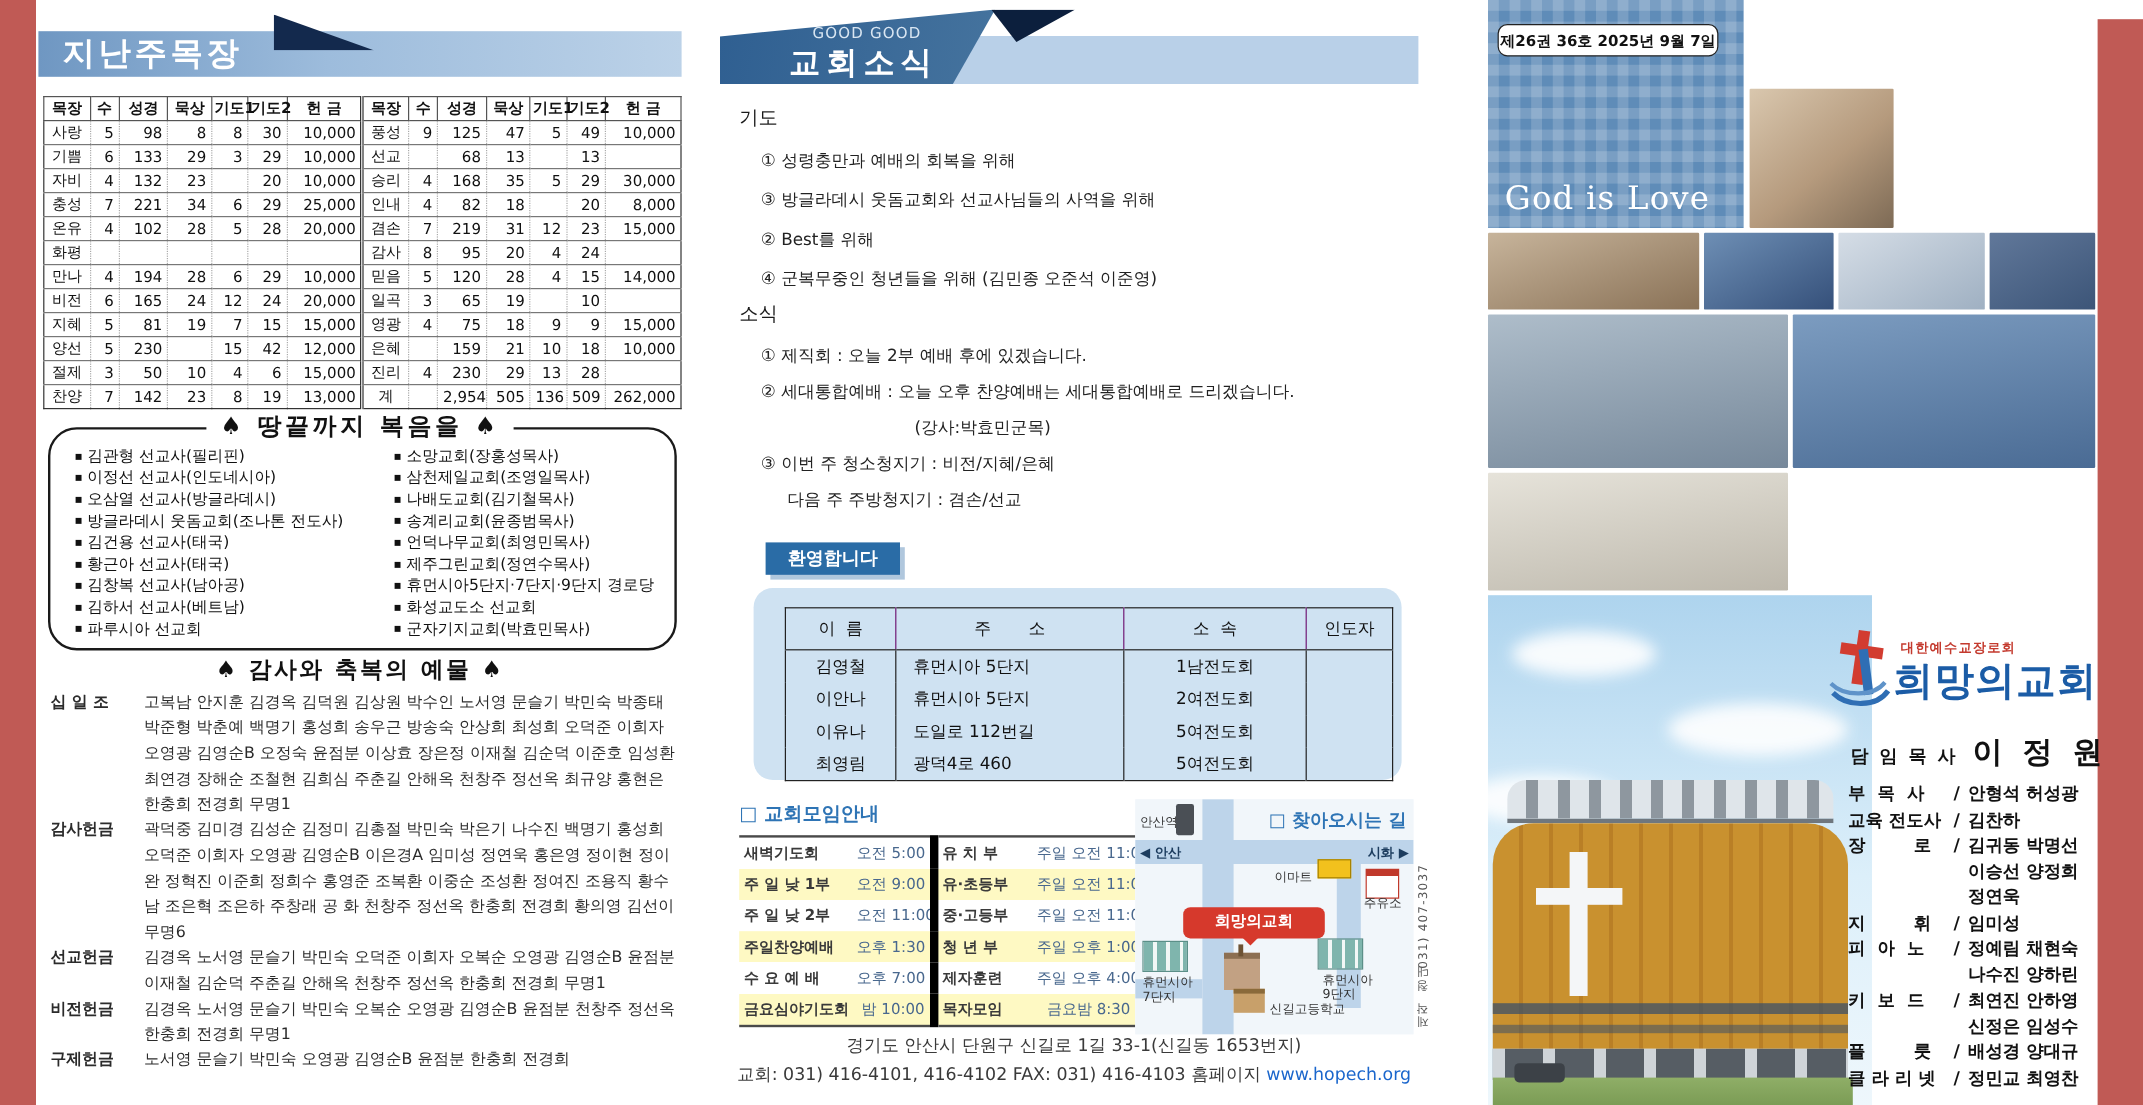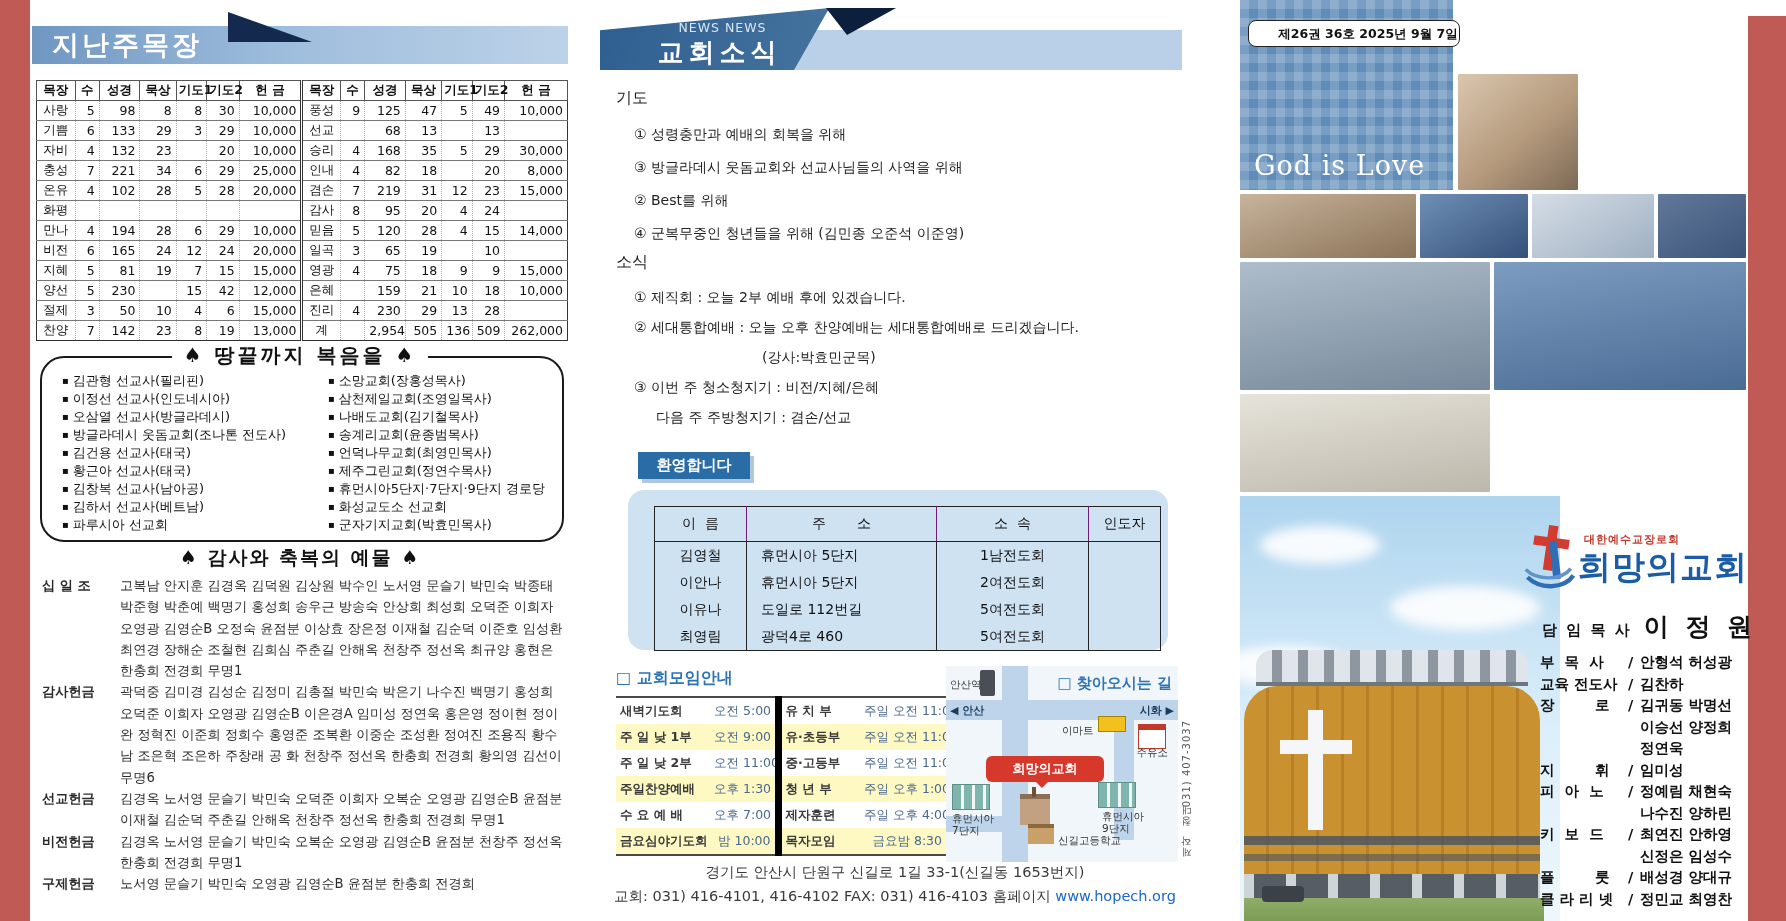--- a/index.html
+++ b/index.html
@@ -115,21 +115,21 @@
   .addr{left:0;top:860px;width:590px;text-align:center;font-size:14.5px;color:#3a3a3a;line-height:24px;}
   .addr a{color:#1a66cc;text-decoration:none;}
 
   
   .rp{left:1240px;top:0;width:546px;height:921px;}
   .bluebox{left:0;top:0;width:213px;height:190px;background:#5f8cb8;
      background-image:linear-gradient(90deg,rgba(255,255,255,.16) 9px,transparent 9px),
                       linear-gradient(rgba(255,255,255,.16) 9px,transparent 9px);
      background-size:18px 18px;}
   .issue{left:8px;top:20px;width:182px;height:25px;background:#fff;border:1.5px solid #222;
-     border-radius:8px;font-size:12.5px;font-weight:bold;text-align:center;line-height:25px;white-space:nowrap;padding-left:28px;}
+     border-radius:8px;font-size:12.5px;font-weight:bold;text-align:center;line-height:25px;white-space:nowrap;}
   .motto{left:14px;top:150px;font-family:"DejaVu Serif","Liberation Serif",serif;
      font-size:27px;color:#fff;letter-spacing:1px;}
 
   .ph{position:absolute;border-radius:1px;}
   .ph1{left:218px;top:74px;width:120px;height:116px;
      background:linear-gradient(140deg,#d9c7ae,#b59a7d 55%,#7d6a55);}
   .ph2a{left:0;top:194px;width:176px;height:64px;background:linear-gradient(160deg,#c7b49b,#8a7257);}
   .ph2b{left:180px;top:194px;width:108px;height:64px;background:linear-gradient(150deg,#6e8fb5,#35507a);}
   .ph2c{left:292px;top:194px;width:122px;height:64px;background:linear-gradient(150deg,#d5dde6,#9fb0c2);}
   .ph2d{left:418px;top:194px;width:88px;height:64px;background:linear-gradient(150deg,#61789a,#3c5578);}
@@ -462,21 +462,21 @@
       <div class="entry">
         <span class="lbl">구제헌금</span>
         <div class="txt">노서영 문슬기 박민숙 오영광 김영순B 윤점분 한충희 전경희</div>
       </div>
     </div>
 
   <div class="abs mid">
     <div class="abs mid-lightbar"></div>
     <div class="abs mid-banner"></div>
     <div class="abs mid-flag"></div>
-    <div class="abs kicker">NEWS NEWS</div>
+    <div class="abs kicker">GOOD GOOD</div>
     <div class="abs mid-title">교회소식</div>
 
     <div class="abs sec-title prayer-title">기도</div>
     <div class="abs prayer-items" id="prayer-items">
         <div>① 성령충만과 예배의 회복을 위해</div>
         <div>③ 방글라데시 웃돔교회와 선교사님들의 사역을 위해</div>
         <div>② Best를 위해</div>
         <div>④ 군복무중인 청년들을 위해 (김민종 오준석 이준영)</div>
       </div>
 

